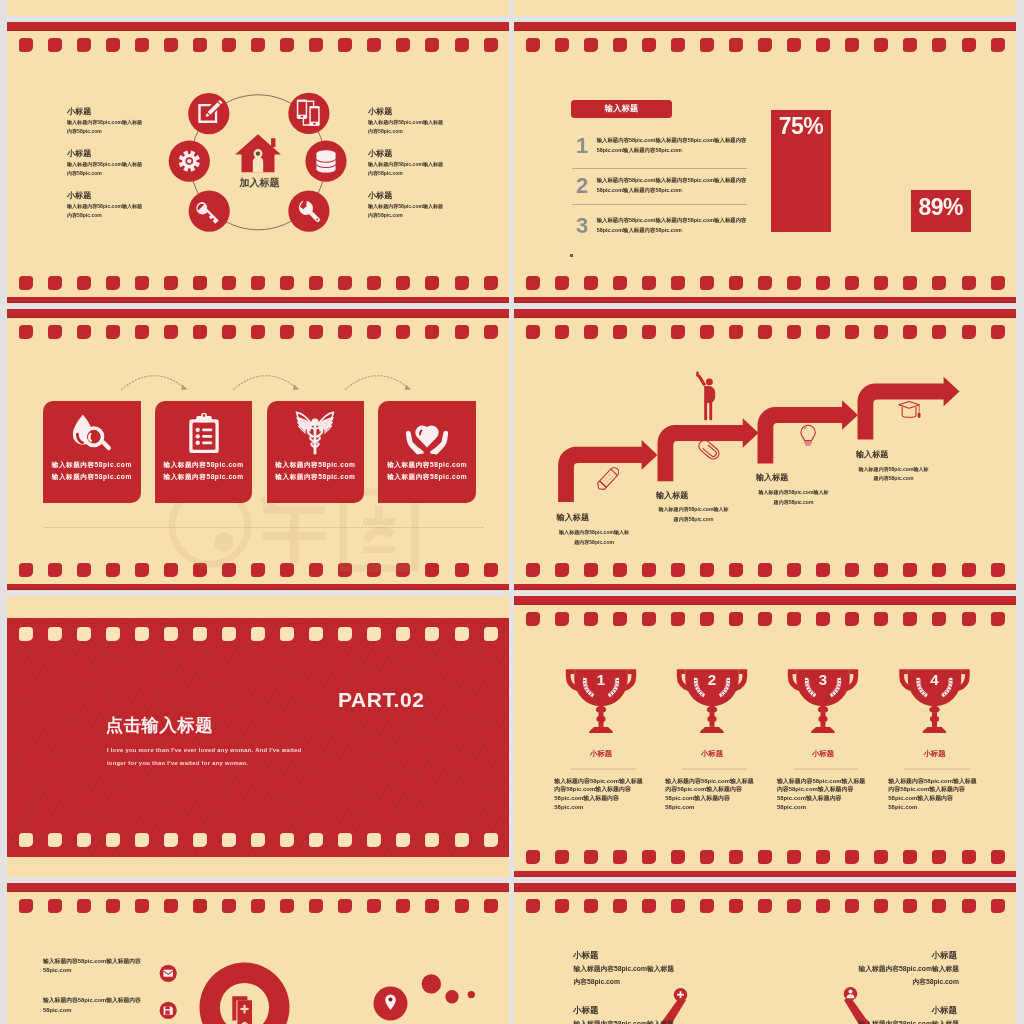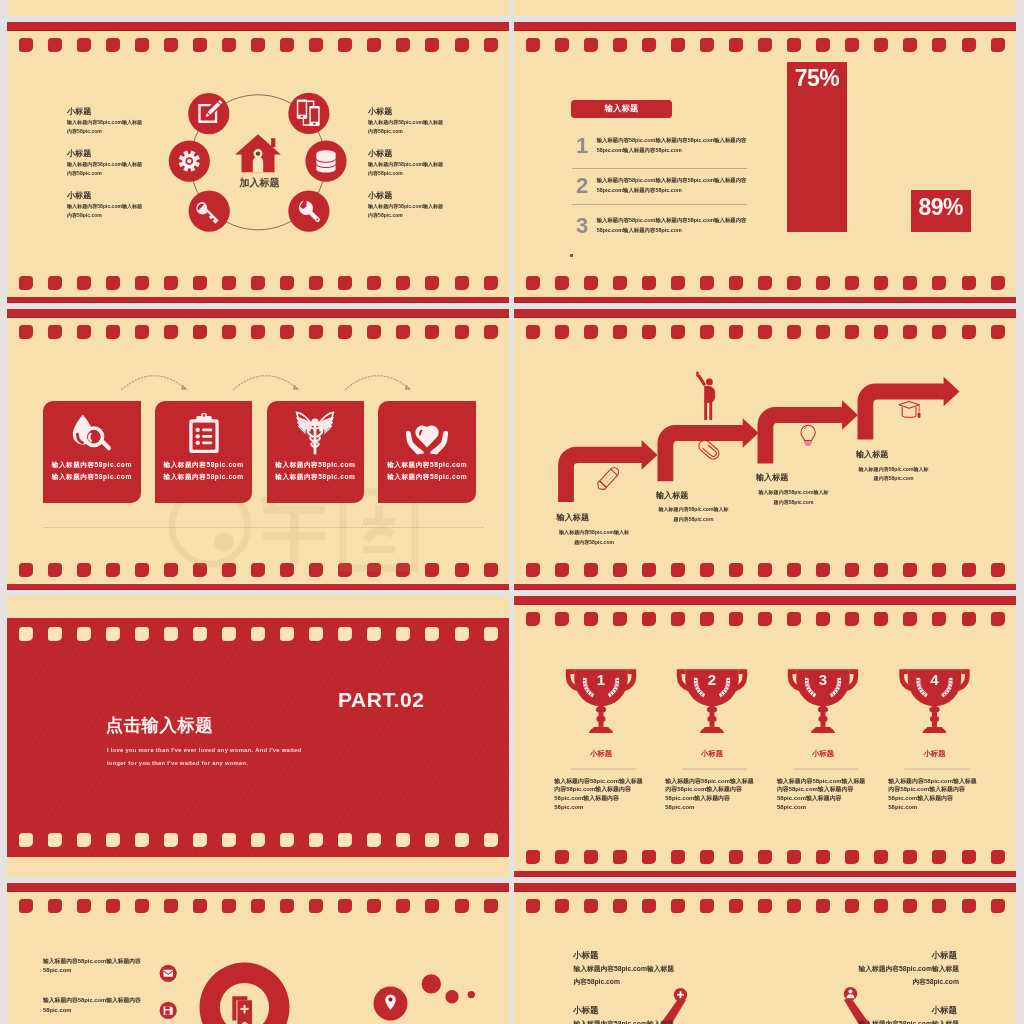--- a/index.html
+++ b/index.html
@@ -292,21 +292,21 @@
       </div>
       <i class="s2-rule" style="top:181.6px"></i>
       <div class="s2-row" style="top:192.8px">
         <span class="s2-num">3</span>
         <span class="s2-txt cn">输入标题内容58pic.com输入标题内容58pic.com输入标题内容58pic.com输入标题内容58pic.com</span>
       </div>
       <i class="s2-dot"></i>
     </div>
 
     <div class="s2-chart">
-      <div class="s2-bar" style="left:273px;width:59.8px;height:170px">
+      <div class="s2-bar" style="left:257px;width:59.8px;height:122px">
         <span class="s2-val">75%</span>
       </div>
       <div class="s2-bar" style="left:397px;width:59.6px;height:41.6px">
         <span class="s2-val">89%</span>
       </div>
     </div>
   </div>
   <div class="slide" id="s3" style="left:7px;top:309.3px;">
       <div class="bar t">
         <i class="nick"></i>

